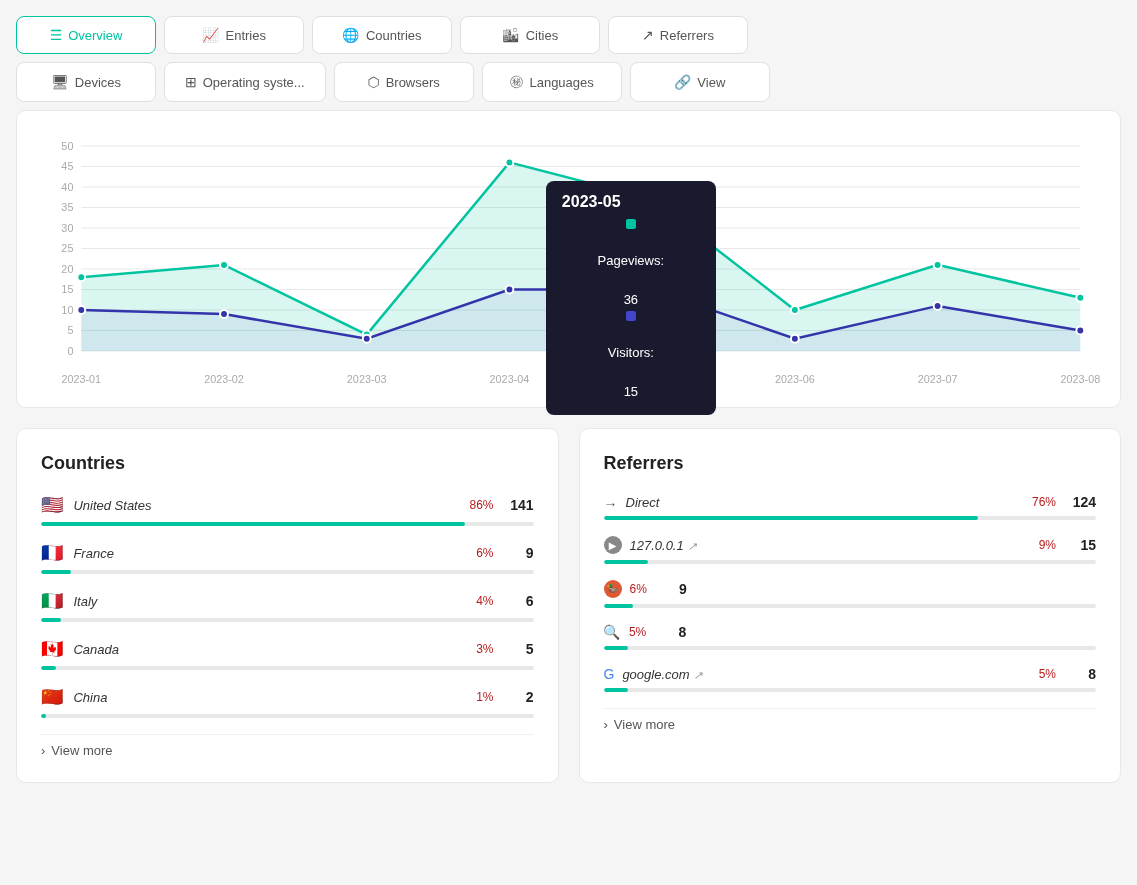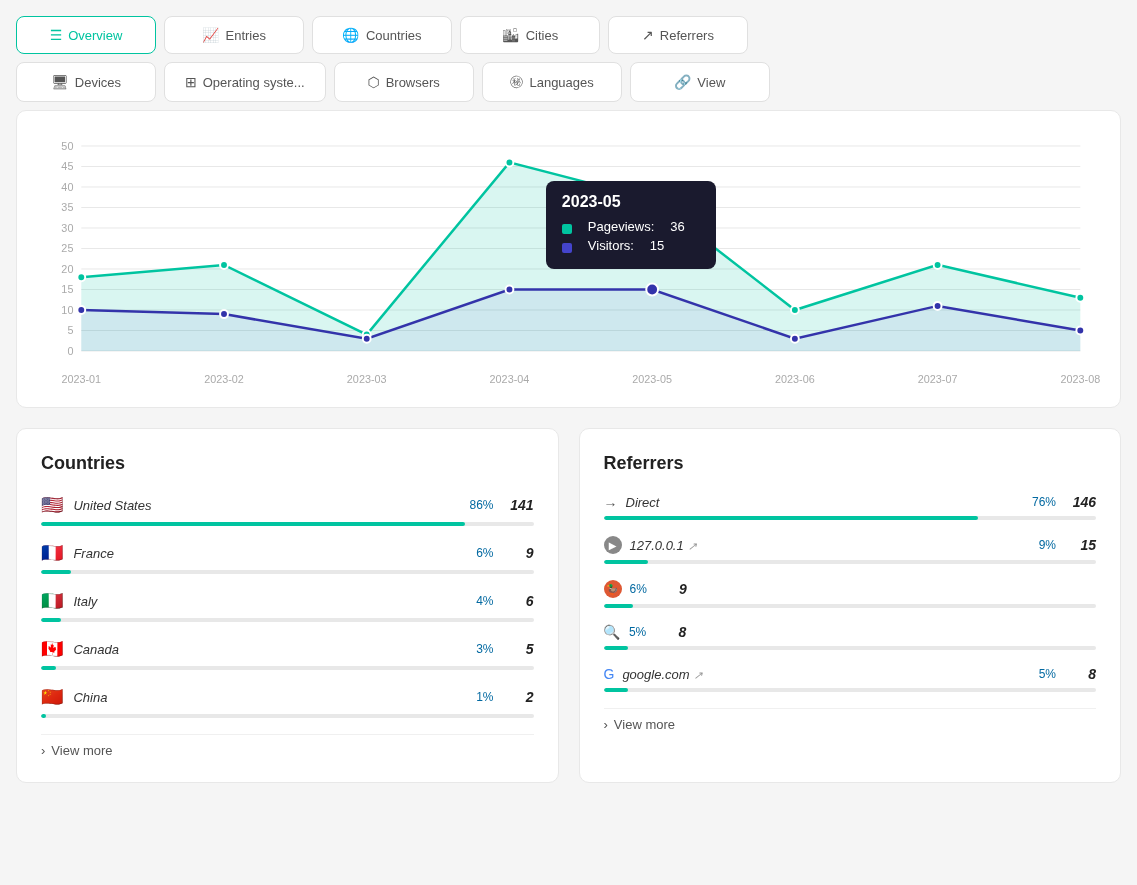--- a/index.html
+++ b/index.html
@@ -34,42 +34,42 @@
       background: #fff; border: 1.5px solid #e8e8e8; border-radius: 10px;
       padding: 24px;
     }
     
     .panel-title { font-size: 18px; font-weight: 700; margin-bottom: 20px; color: #222; }
     
     .stat-row { margin-bottom: 16px; }
     .stat-header { display: flex; align-items: center; margin-bottom: 6px; }
     .stat-flag { margin-right: 10px; font-size: 18px; }
     .stat-name { flex: 1; color: #333; font-size: 13px; font-style: italic; }
-    .stat-pct { color: #0369a1; font-size: 12px; margin-right: 12px; }
-    .stat-count { font-weight: 700; font-size: 14px; color: #222; min-width: 28px; text-align: right; font-style: italic; }
+    .stat-pct { color: #b91c1c; font-size: 12px; margin-right: 12px; }
+    .stat-count { font-weight: 700; font-size: 14px; color: #222; min-width: 28px; text-align: right; }
     
     .progress-bar { height: 4px; background: #e8e8e8; border-radius: 2px; overflow: hidden; }
     .progress-fill { height: 100%; background: #00c4a0; border-radius: 2px; }
     
     .view-more {
       display: flex; align-items: center; gap: 6px;
       color: #555; font-size: 13px; cursor: pointer; margin-top: 12px;
       padding-top: 8px; border-top: 1px solid #f0f0f0;
     }
     
     .external-link { font-size: 11px; color: #999; margin-left: 4px; }
     
     
     .tooltip {
       position: absolute; background: #1a1a2e; color: #fff; border-radius: 8px;
       padding: 12px 16px; font-size: 13px; pointer-events: none; z-index: 10;
       min-width: 170px;
     }
     .tooltip-date { font-weight: 800; font-size: 16px; margin-bottom: 8px; }
-    .tooltip-row { display: flex; align-items: flex-end; gap: 16px; margin-bottom: 4px; }
+    .tooltip-row { display: flex; align-items: center; gap: 24px; margin-bottom: 4px; flex-direction: column; }
     .tooltip-dot { width: 10px; height: 10px; border-radius: 2px; flex-shrink: 0; }
     
     svg text { font-family: -apple-system, BlinkMacSystemFont, sans-serif; }
   </style>
 </head>
 <body>
 
 <div class="container">
 
   <div class="tabs-row">
@@ -262,21 +262,21 @@
     <div class="panel">
       <div class="panel-title">Referrers</div>
       <div id="referrers-list">
           <div class="stat-row">
             <div class="stat-header">
               <span style="margin-right: 8px; display: inline-flex; align-items: center;">
                 <span style="color:#555;font-size:14px;">→</span>
               </span>
               <span class="stat-name">Direct</span>
               <span class="stat-pct">76%</span>
-              <span class="stat-count">146</span>
+              <span class="stat-count">124</span>
             </div>
             <div class="progress-bar">
               <div class="progress-fill" style="width: 76%;"></div>
             </div>
           </div>
           <div class="stat-row">
             <div class="stat-header">
               <span style="margin-right: 8px; display: inline-flex; align-items: center;">
                 <span style="background:#888;border-radius:50%;width:18px;height:18px;display:inline-flex;align-items:center;justify-content:center;color:#fff;font-size:10px;">▶</span>
               </span>

